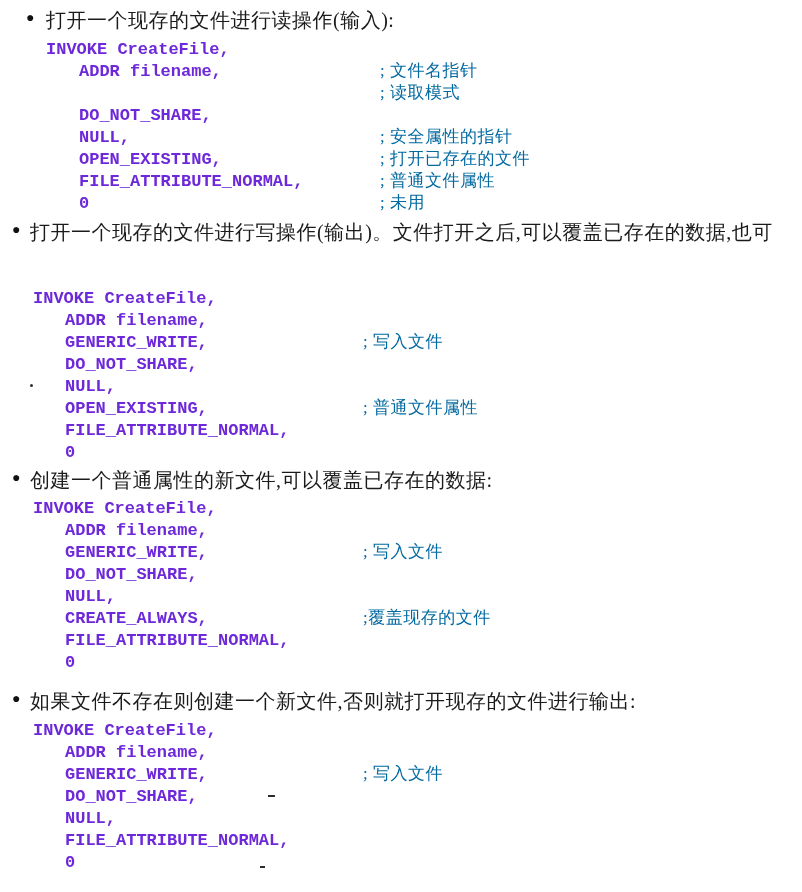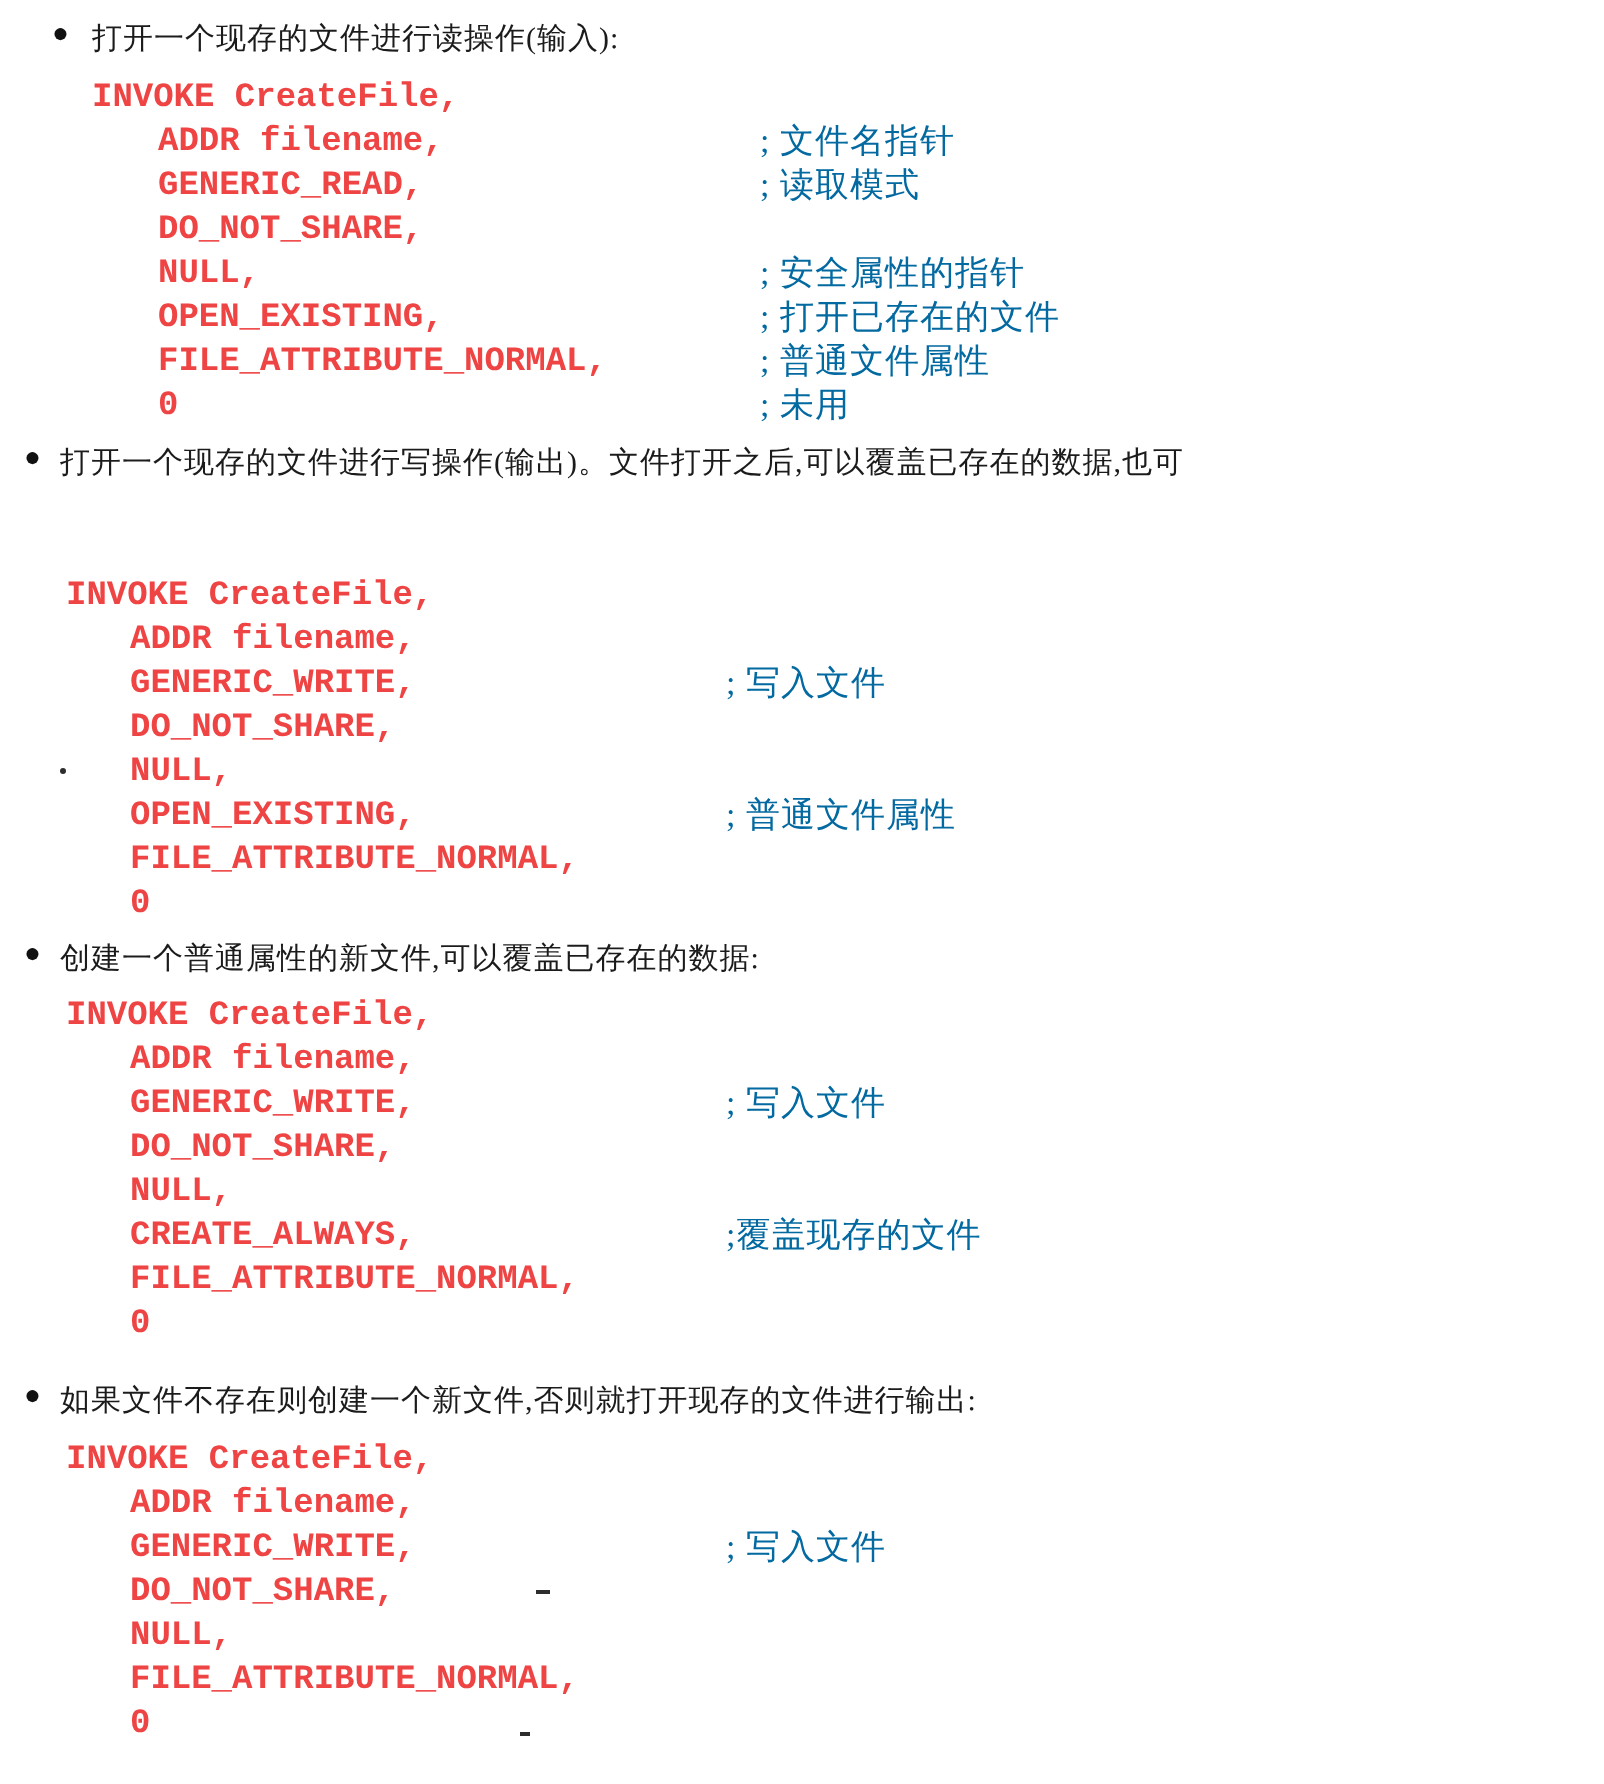--- a/index.html
+++ b/index.html
@@ -24,32 +24,32 @@
   #s4{top:687px;} #s4 .codeblock{top:32px;}
 
   .dot{
     position:absolute;left:var(--dotx);top:5px;
     font-size:14px;line-height:14px;color:#111;
   }
   .blines{
     position:absolute;left:var(--tx);top:0;
   }
   .bline{
-    font-size:15px;line-height:29px;white-space:nowrap;
+    font-size:20px;line-height:29px;white-space:nowrap;
     letter-spacing:0.5px;
   }
   .codeblock{
     position:absolute;left:0;right:0;
   }
   .crow{position:relative;height:22px;line-height:22px;}
   .code{
     display:inline-block;
     font-family:"Liberation Mono",monospace;
     font-size:17px;font-weight:600;
-    white-space:pre;color:#ef4444;
+    white-space:pre;color:#6d28d9;
   }
   .ind0{margin-left:var(--x0);}
   .ind1{margin-left:var(--x1);}
   .cmt{
     position:absolute;left:var(--cx);top:0;
     font-size:17px;line-height:22px;white-space:nowrap;
     color:#0369a1;letter-spacing:0.5px;
   }
   .speck{position:absolute;background:#2d2d2d;}
   #sp1{left:30px;top:384px;width:3px;height:3px;border-radius:50%;}
@@ -62,21 +62,21 @@
 <div class="page">
 
   <div class="sec first" id="s1">
     <span class="dot">●</span>
     <div class="blines">
       <div class="bline">打开一个现存的文件进行读操作(输入):</div>
     </div>
     <div class="codeblock">
       <div class="crow"><span class="code ind0">INVOKE CreateFile,</span><span class="cmt"></span></div>
       <div class="crow"><span class="code ind1">ADDR filename,</span><span class="cmt">; 文件名指针</span></div>
-      <div class="crow"><span class="code ind1">GENERIC_READ,</span><span class="cmt">; 读取模式</span></div>
+      <div class="crow"><span class="cmt">; 读取模式</span></div>
       <div class="crow"><span class="code ind1">DO_NOT_SHARE,</span></div>
       <div class="crow"><span class="code ind1">NULL,</span><span class="cmt">; 安全属性的指针</span></div>
       <div class="crow"><span class="code ind1">OPEN_EXISTING,</span><span class="cmt">; 打开已存在的文件</span></div>
       <div class="crow"><span class="code ind1">FILE_ATTRIBUTE_NORMAL,</span><span class="cmt">; 普通文件属性</span></div>
       <div class="crow"><span class="code ind1">0</span><span class="cmt">; 未用</span></div>
     </div>
   </div>
 
   <div class="sec" id="s2">
     <span class="dot">●</span>

